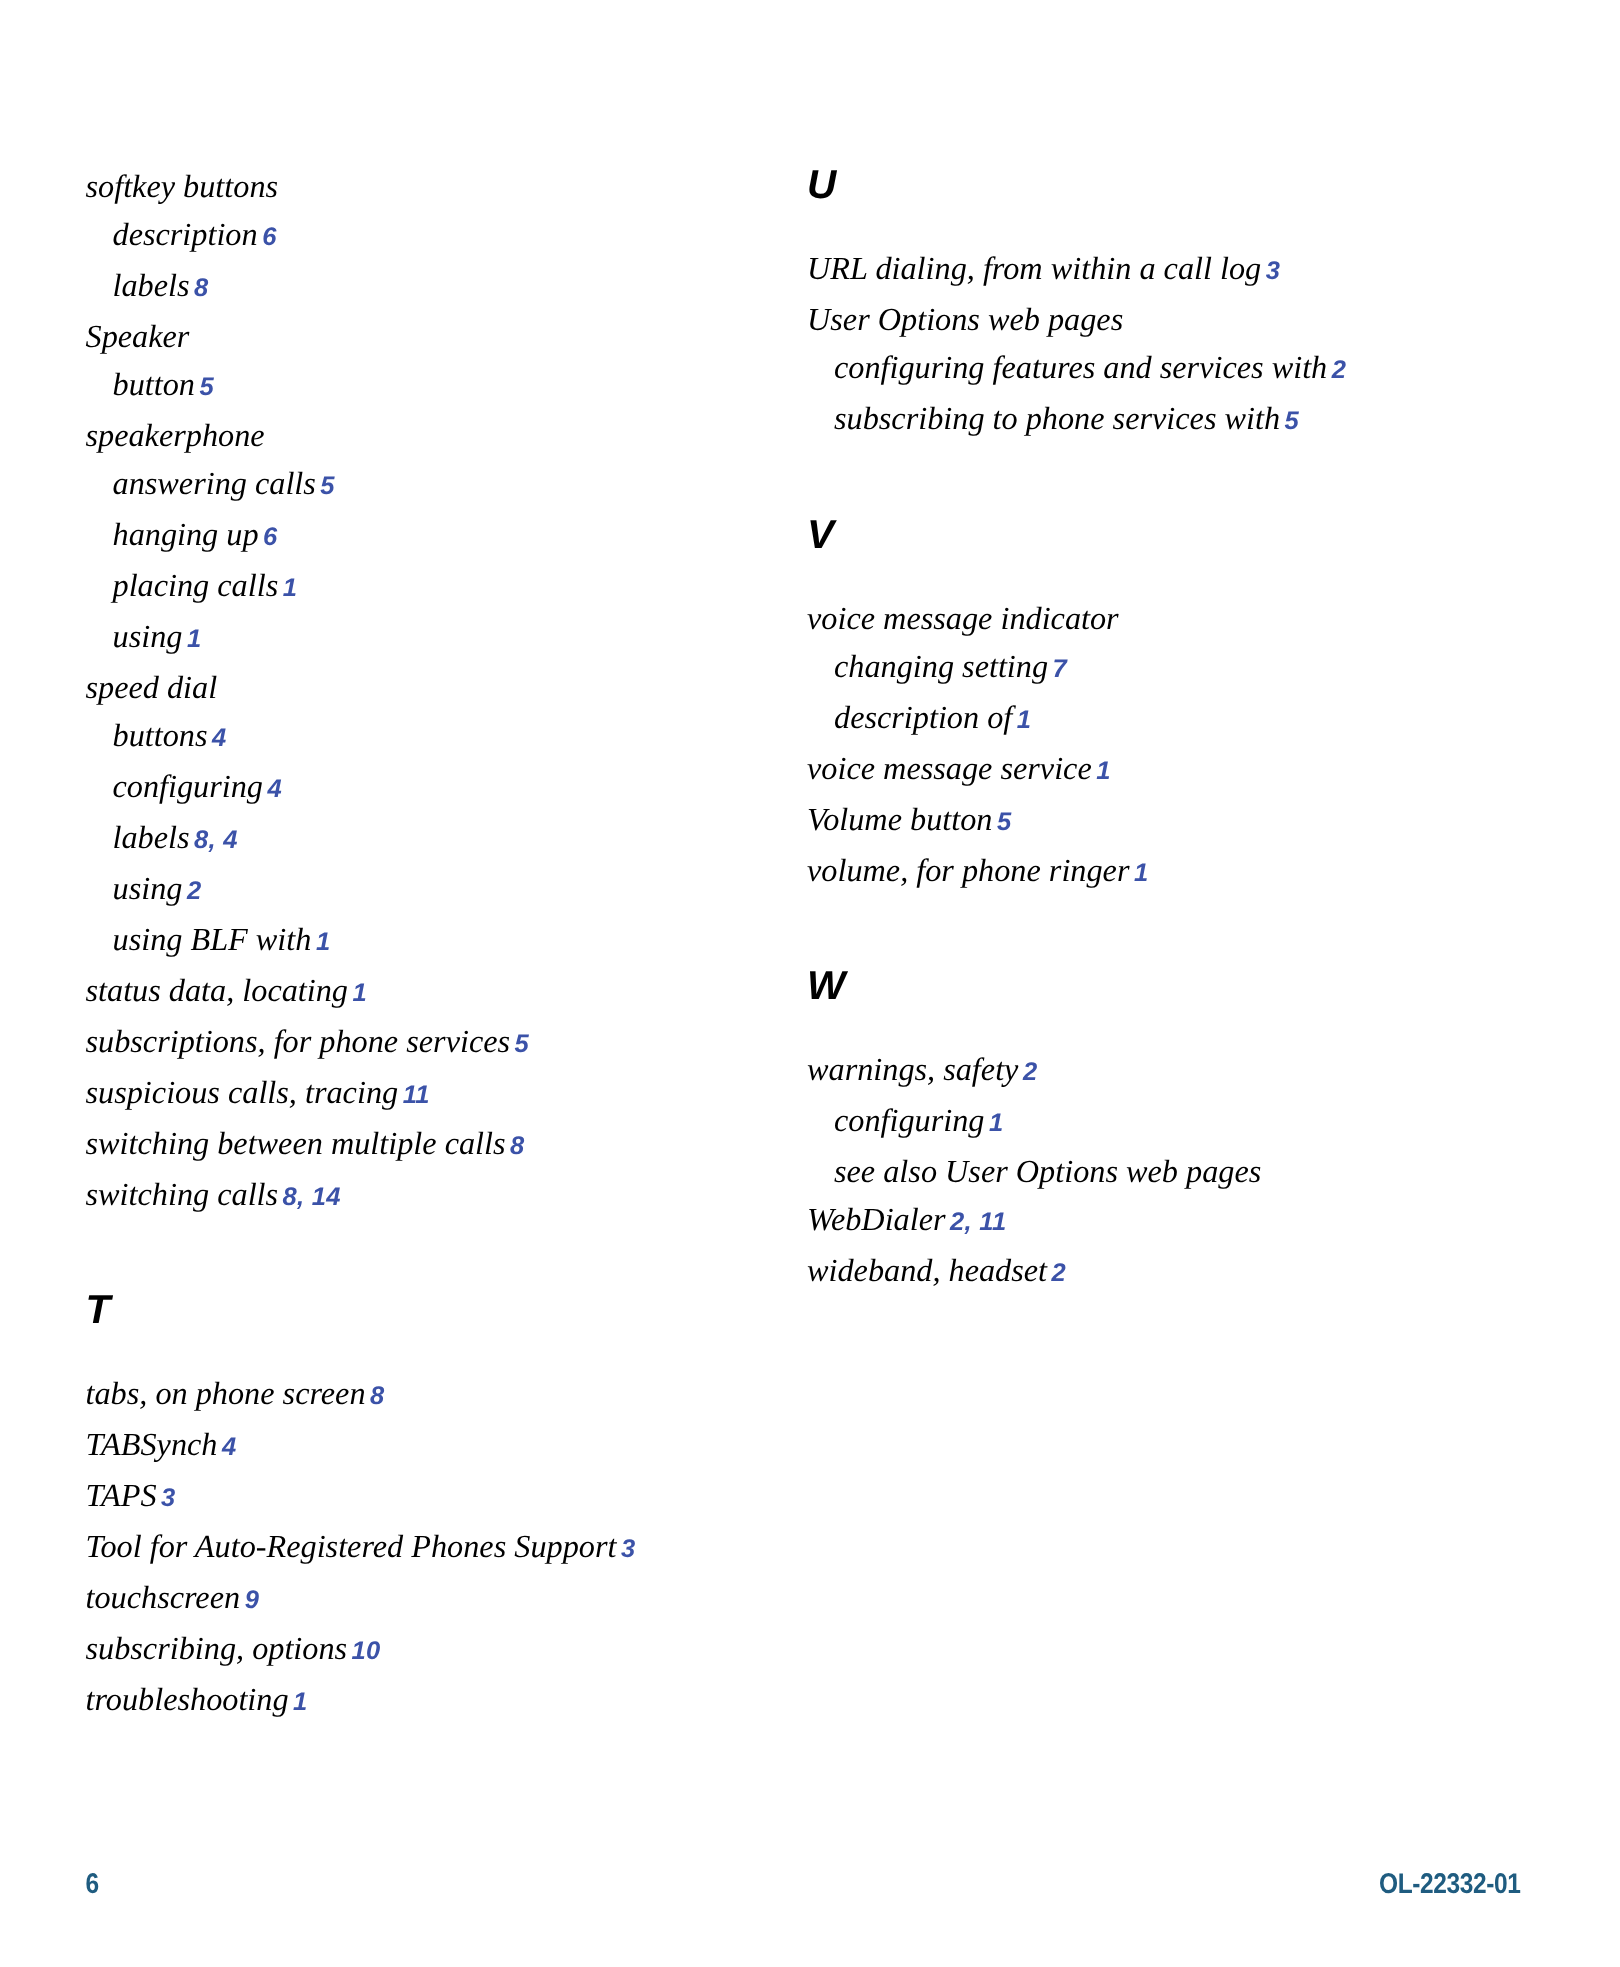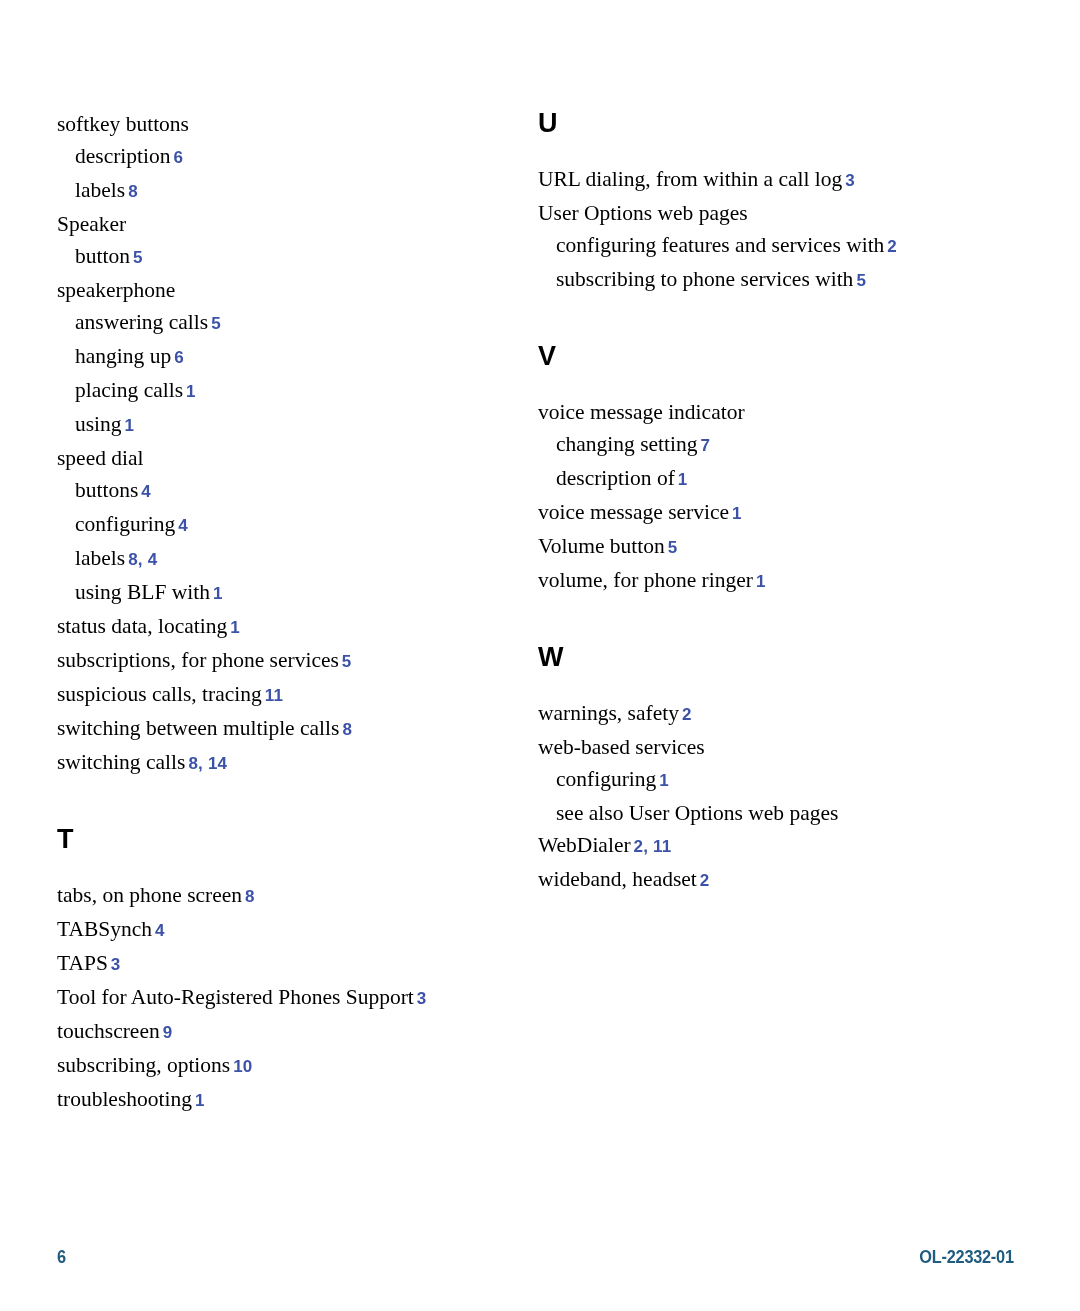--- a/index.html
+++ b/index.html
@@ -24,20 +24,21 @@
   
   .columns {
     position: absolute;
     top: 108px;
     left: 0;
     width: 1080px;
   }
   .column {
     position: absolute;
     top: 0;
+    font-style: italic;
   }
   .column.left  { left: 57px;  width: 450px; }
   .column.right { left: 538px; width: 470px; }
 
   
   .section-heading {
     font-family: "Liberation Sans", "DejaVu Sans", sans-serif;
     font-weight: bold;
     font-size: 27px;
     line-height: 30px;
@@ -124,20 +125,21 @@
             <div class="entry level-2"><span class="label">button</span><span class="pages">5</span></div>
             <div class="entry level-1"><span class="label">speakerphone</span></div>
             <div class="entry level-2"><span class="label">answering calls</span><span class="pages">5</span></div>
             <div class="entry level-2"><span class="label">hanging up</span><span class="pages">6</span></div>
             <div class="entry level-2"><span class="label">placing calls</span><span class="pages">1</span></div>
             <div class="entry level-2"><span class="label">using</span><span class="pages">1</span></div>
             <div class="entry level-1"><span class="label">speed dial</span></div>
             <div class="entry level-2"><span class="label">buttons</span><span class="pages">4</span></div>
             <div class="entry level-2"><span class="label">configuring</span><span class="pages">4</span></div>
             <div class="entry level-2"><span class="label">labels</span><span class="pages">8, 4</span></div>
+            <div class="entry level-2"><span class="label">using</span><span class="pages">2</span></div>
             <div class="entry level-2"><span class="label">using BLF with</span><span class="pages">1</span></div>
             <div class="entry level-1"><span class="label">status data, locating</span><span class="pages">1</span></div>
             <div class="entry level-1"><span class="label">subscriptions, for phone services</span><span class="pages">5</span></div>
             <div class="entry level-1"><span class="label">suspicious calls, tracing</span><span class="pages">11</span></div>
             <div class="entry level-1"><span class="label">switching between multiple calls</span><span class="pages">8</span></div>
             <div class="entry level-1"><span class="label">switching calls</span><span class="pages">8, 14</span></div>
           </div>
         </div>
         <div class="section-block">
           <div class="section-heading">T</div>
@@ -170,21 +172,20 @@
             <div class="entry level-2"><span class="label">description of</span><span class="pages">1</span></div>
             <div class="entry level-1"><span class="label">voice message service</span><span class="pages">1</span></div>
             <div class="entry level-1"><span class="label">Volume button</span><span class="pages">5</span></div>
             <div class="entry level-1"><span class="label">volume, for phone ringer</span><span class="pages">1</span></div>
           </div>
         </div>
         <div class="section-block">
           <div class="section-heading">W</div>
           <div class="entries">
             <div class="entry level-1"><span class="label">warnings, safety</span><span class="pages">2</span></div>
-            <div class="entry level-1"><span class="label">web-based services</span></div>
             <div class="entry level-2"><span class="label">configuring</span><span class="pages">1</span></div>
             <div class="entry level-2"><span class="label">see also User Options web pages</span></div>
             <div class="entry level-1"><span class="label">WebDialer</span><span class="pages">2, 11</span></div>
             <div class="entry level-1"><span class="label">wideband, headset</span><span class="pages">2</span></div>
           </div>
         </div>
       </div>
   </div>
 
   <div class="footer">

